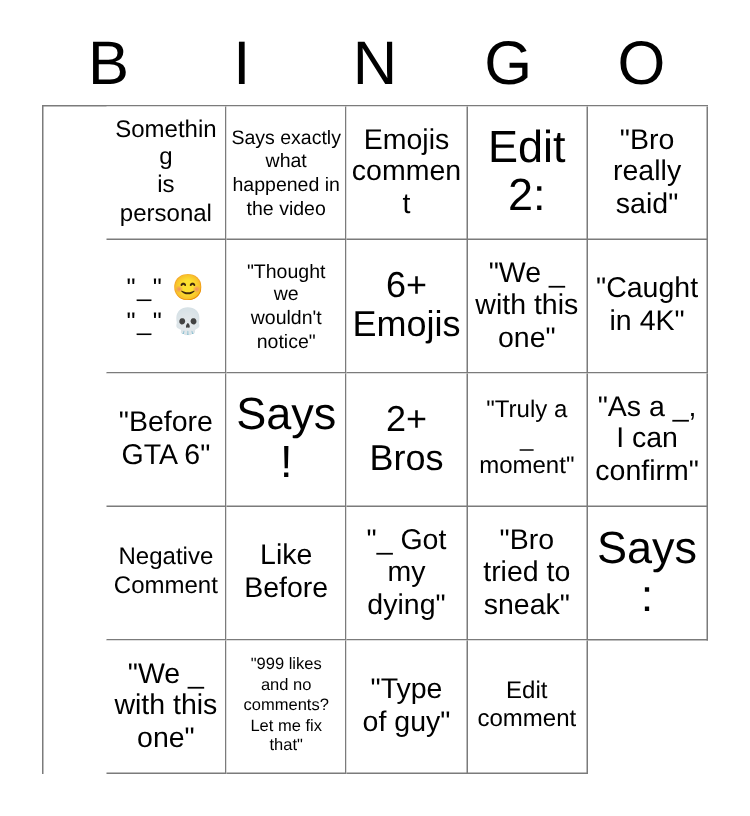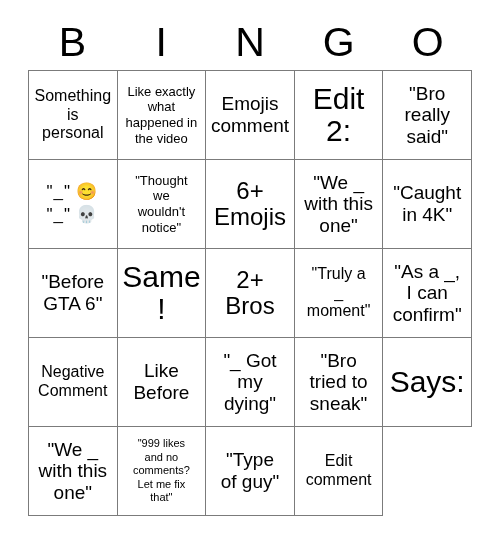--- a/index.html
+++ b/index.html
@@ -47,20 +47,21 @@
     top: 70px;
     width: 444px;
     height: 446px;
     border-top: 1px solid #7b7b7b;
     border-left: 1px solid #7b7b7b;
     box-sizing: border-box;
     display: grid;
     grid-template-columns: repeat(5, 1fr);
     grid-template-rows: repeat(5, 1fr);
     background: #ffffff;
+    padding-left: 42px;
   }
   .cell {
     border-right: 1px solid #7b7b7b;
     border-bottom: 1px solid #7b7b7b;
     box-sizing: border-box;
     display: flex;
     align-items: center;
     justify-content: center;
     text-align: center;
     padding: 2px 3px;
@@ -101,21 +102,21 @@
   </div>
 
   <div class="grid">
 
     <div class="cell fs-sm">
         <span class="txt">Something
 is
 personal</span>
       </div>
     <div class="cell fs-xs">
-        <span class="txt">Like exactly
+        <span class="txt">Says exactly
 what
 happened in
 the video</span>
       </div>
     <div class="cell fs-md">
         <span class="txt">Emojis
 comment</span>
       </div>
     <div class="cell fs-xl">
         <span class="txt">Edit
@@ -149,21 +150,21 @@
 
     <div class="cell fs-md">
         <span class="txt">"Caught
 in 4K"</span>
       </div>
     <div class="cell fs-md">
         <span class="txt">"Before
 GTA 6"</span>
       </div>
     <div class="cell fs-xl">
-        <span class="txt">Same!</span>
+        <span class="txt">Says!</span>
       </div>
     <div class="cell fs-lg">
         <span class="txt">2+
 Bros</span>
       </div>
     <div class="cell fs-sm">
         <span class="txt">"Truly a
 _
 moment"</span>
       </div>

